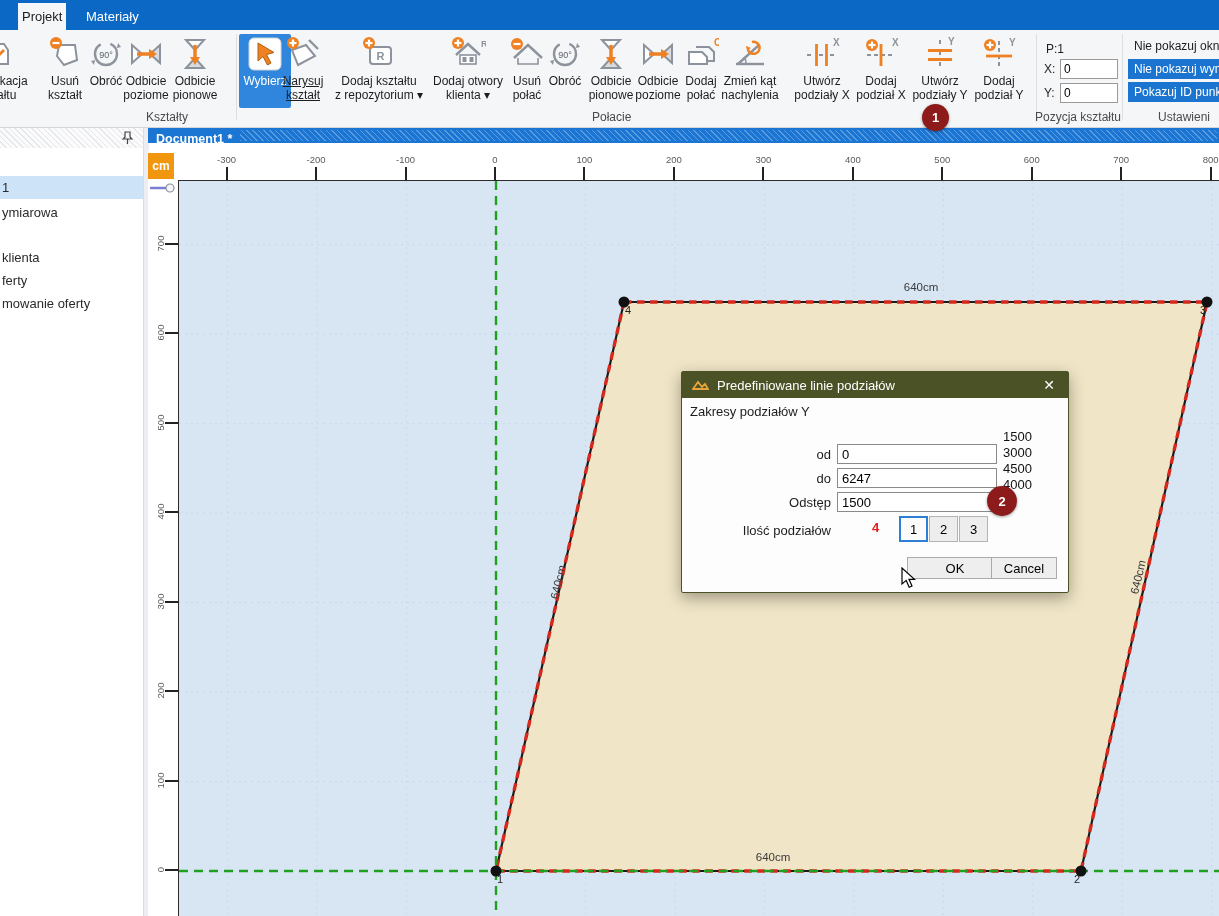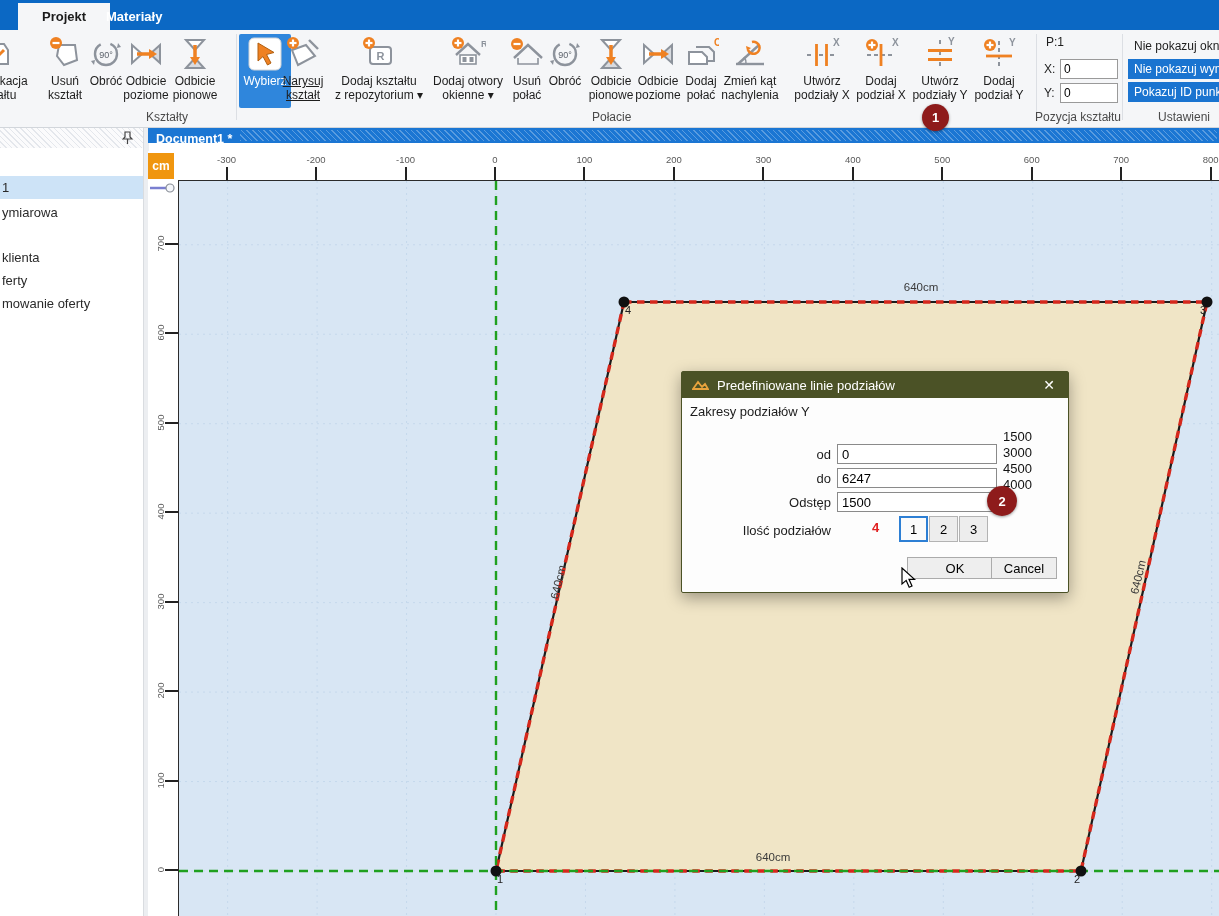--- a/index.html
+++ b/index.html
@@ -1,21 +1,21 @@
 <!DOCTYPE html>
 <html><head>
 <meta charset="utf-8">
 <style>
   html,body{margin:0;padding:0;}
   body{width:1219px;height:916px;position:relative;overflow:hidden;
        font-family:"Liberation Sans",sans-serif;background:#fff;-webkit-font-smoothing:antialiased;}
   
   .tabbar{position:absolute;left:0;top:0;width:1219px;height:30px;background:#0b68c4;}
   .tab{position:absolute;top:3px;height:27px;display:flex;align-items:center;justify-content:center;
-       font-size:13px;padding:0 24px;font-weight:bold;}
+       font-size:13px;padding:0 4px;}
   .tab.active{left:18px;background:#f5f6f8;color:#1b1b1b;}
   .tab.inactive{left:82px;color:#fff;}
   
   .ribbon{position:absolute;left:0;top:30px;width:1219px;height:97px;background:#f5f6f8;
           border-bottom:1px solid #d2d6db;overflow:visible;}
   .rbtn{position:absolute;top:4px;height:74px;text-align:center;color:#1e1e1e;font-size:12px;cursor:default;}
   .rbtn .ic{height:40px;display:flex;align-items:center;justify-content:center;}
   .rbtn .l1,.rbtn .l2{line-height:14px;white-space:nowrap;}
   .rbtn.selected{background:#2f86dc;color:#fff;border-radius:2px;}
   .gsep{position:absolute;top:4px;width:1px;height:86px;background:#dcdfe4;}
@@ -188,21 +188,21 @@
             <rect x="10" y="19" width="16" height="9" fill="#fff" stroke="#8d939c" stroke-width="1.6"></rect>
             <rect x="12.5" y="21" width="4" height="5" fill="#8d939c"></rect>
             <rect x="19.5" y="21" width="4" height="5" fill="#8d939c"></rect>
             <text x="31" y="11" font-size="9" font-weight="bold" fill="#8d939c" font-family="Liberation Sans">R</text>
             <circle cx="8" cy="7" r="6" fill="#ef8122"></circle>
             <rect x="4.5" y="5.9" width="7" height="2.2" fill="#fff"></rect>
             <rect x="6.9" y="3.5" width="2.2" height="7" fill="#fff"></rect>
           </svg>
         </div>
         <div class="l1">Dodaj otwory</div>
-        <div class="l2">okienne ▾</div>
+        <div class="l2">klienta ▾</div>
       </div>
       <div class="rbtn" style="left: 506px; width: 42px;">
         <div class="ic">
           <svg width="36" height="36" viewBox="0 0 36 36">
             <path d="M5 22 L19 9 L33 22" fill="none" stroke="#8d939c" stroke-width="2.4"></path>
             <path d="M9 22 v6 h20 v-6" fill="none" stroke="#8d939c" stroke-width="1.6"></path>
             <circle cx="8" cy="8" r="6" fill="#ef8122"></circle>
             <rect x="4.5" y="6.9" width="7" height="2.2" fill="#fff"></rect>
           </svg>
         </div>
@@ -323,21 +323,21 @@
     </div>
   <div class="gsep" style="left:236px"></div>
   <div class="gsep" style="left:1036px"></div>
   <div class="gsep" style="left:1122px"></div>
 
   <div class="glabel" style="left:146px">Kształty</div>
   <div class="glabel" style="left:592px">Połacie</div>
   <div class="glabel" style="left:1034px;width:88px;text-align:center">Pozycja kształtu</div>
   <div class="glabel" style="left:1158px">Ustawieni</div>
 
-  <div class="pos-text" style="left:1046px;top:5px">P:1</div>
+  <div class="pos-text" style="left:1046px;top:12px">P:1</div>
   <div class="pos-text" style="left:1044px;top:32px">X:</div>
   <input class="pos-input" style="left: 1060px; top: 29px;" value="0">
   <div class="pos-text" style="left:1044px;top:56px">Y:</div>
   <input class="pos-input" style="left: 1060px; top: 53px;" value="0">
 
   <div class="toggle plain" style="top:6px">Nie pokazuj okna</div>
   <div class="toggle blue" style="top:29px">Nie pokazuj wymi</div>
   <div class="toggle blue" style="top:52px">Pokazuj ID punkto</div>
 </div>
 

